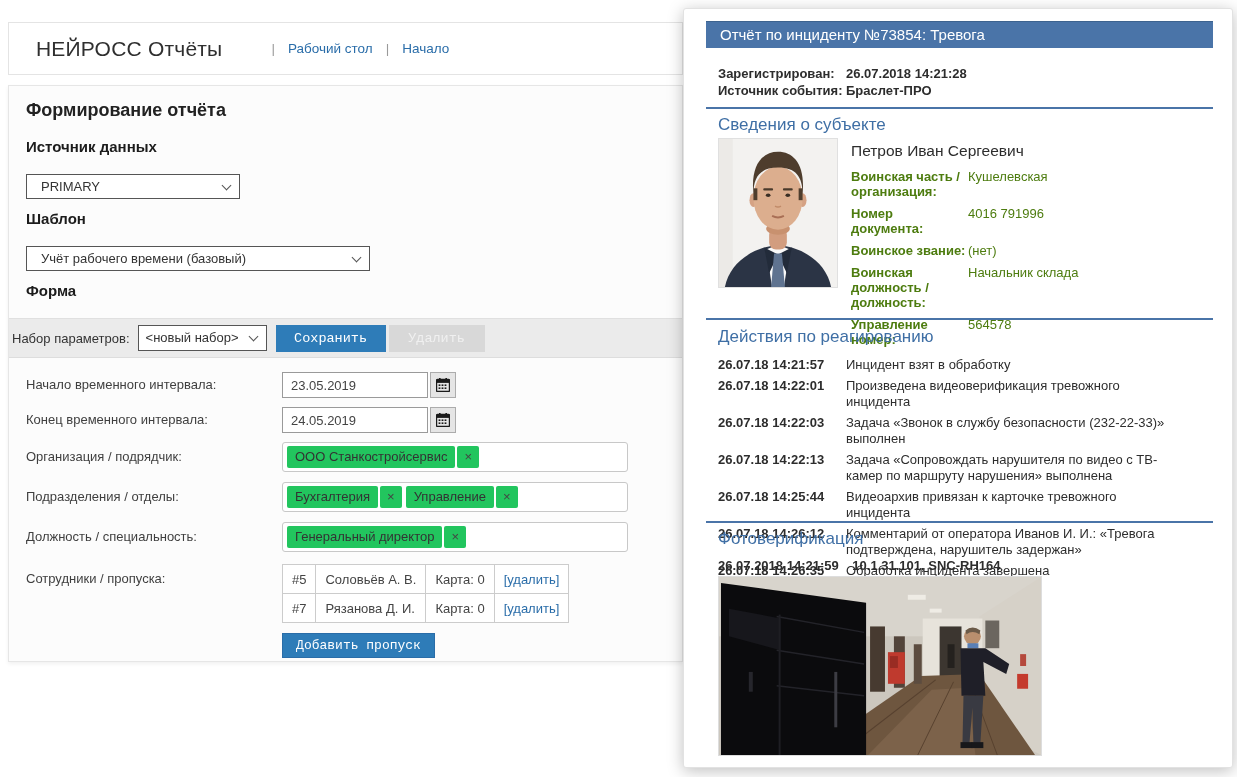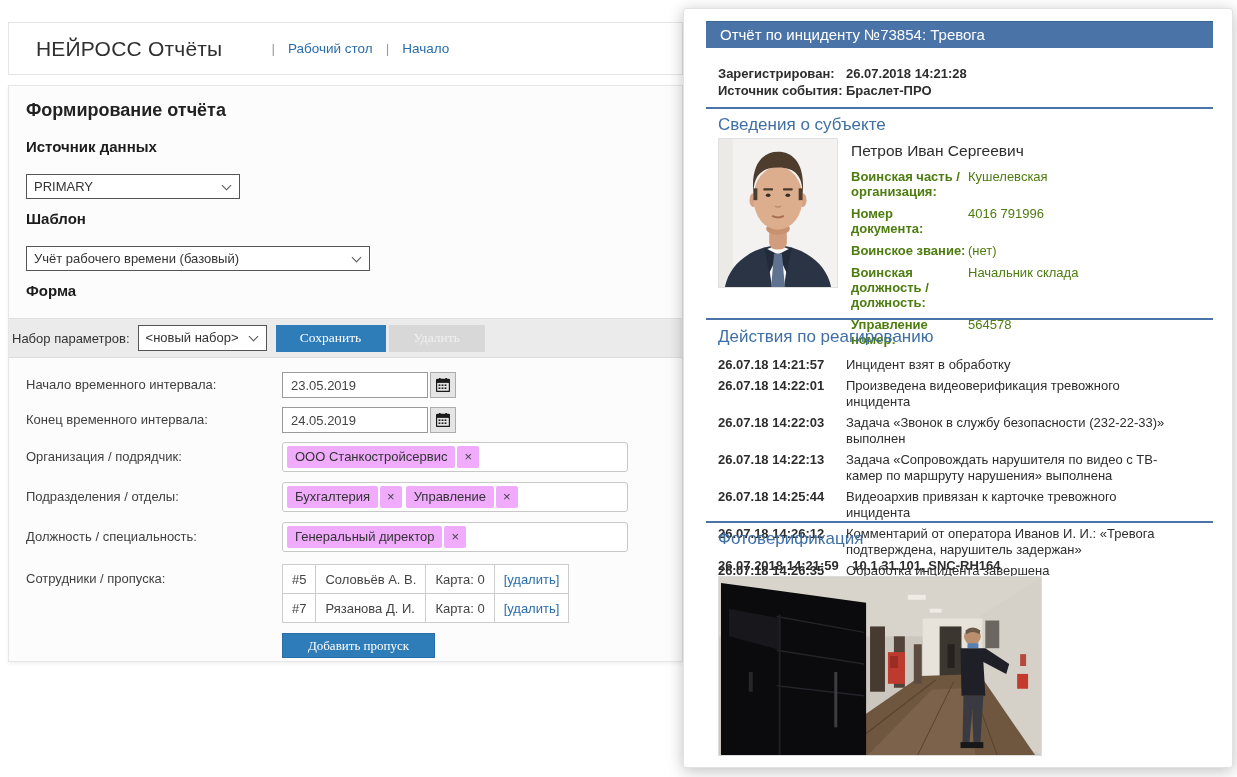--- a/index.html
+++ b/index.html
@@ -21,54 +21,54 @@
 
   .form-panel {
     position:absolute; left:8px; top:85px; width:675px; height:577px;
     background:#fcfcfc; border:1px solid #e6e6e6; box-shadow:0 2px 4px rgba(0,0,0,.06);
     z-index:1;
   }
   .panel-h1 { position:absolute; left:17px; top:14px; font-size:18px; font-weight:700; color:#222; }
   .blk-label { position:absolute; left:17px; font-size:15px; font-weight:700; color:#1c1c1c; }
   .sel {
     position:absolute; background:#fff; border:1px solid #555; height:25px;
-    font-size:13px; color:#333; line-height:23px; padding-left:7px; cursor:pointer;
+    font-size:13px; color:#333; line-height:23px; padding-left:14px; cursor:pointer;
   }
   .chev {
     position:absolute; right:9px; top:7px; width:7px; height:7px;
     border-right:1.5px solid #555; border-bottom:1.5px solid #555;
     transform:rotate(45deg);
   }
   .param-bar {
     position:absolute; left:0; top:232px; width:673px; height:40px;
     background:#ebebeb; border-top:1px solid #e0e0e0; border-bottom:1px solid #ddd;
     display:flex; align-items:center; padding-left:3px; font-size:13px; color:#333;
   }
   .param-sel { position:relative; width:129px; height:26px; background:#fff; border:1px solid #555;
     line-height:24px; padding-left:7px; margin-left:8px; cursor:pointer; }
-  .btn { border:none; font-size:13.5px; cursor:pointer; font-family:Liberation Serif, serif; }
+  .btn { border:none; font-size:13.5px; cursor:pointer; font-family:Liberation Mono, monospace; }
   .btn-save { width:110px; height:27px; background:#2e7cb8; color:#fff; margin-left:9px; }
   .btn-del  { width:96px;  height:27px; background:#d8d8d8; color:#f0f0f0; margin-left:3px; cursor:default; }
   .frow { position:absolute; left:17px; right:10px; display:flex; }
   .frow-label { width:256px; font-size:13px; color:#3f3f3f; }
   .date-input {
     width:146px; height:26px; border:1px solid #9a9a9a; background:#fff;
     font-size:13px; color:#444; padding-left:8px; font-family:inherit;
   }
   .cal-btn {
     width:26px; height:26px; margin-left:2px; background:#e5e5e5; border:1px solid #acacac;
     display:flex; align-items:center; justify-content:center; cursor:pointer;
   }
   .tagfield {
     width:346px; min-height:30px; background:#fff; border:1px solid #c8c8c8; border-radius:3px;
     display:flex; align-items:center; padding:3px 4px; gap:4px;
   }
   .chip-grp { display:flex; gap:2px; }
   .chip {
-    background:#f0abfc; color:#333; font-size:13px; line-height:22px; height:22px;
+    background:#22c55e; color:#333; font-size:13px; line-height:22px; height:22px;
     padding:0 8px; border-radius:2px; white-space:nowrap;
   }
   .chip-x { padding:0 7px; cursor:pointer; color:#444; }
   table.emp { border-collapse:collapse; background:#fff; font-size:13px; color:#444; }
   table.emp td { border:1px solid #ccc; height:29px; padding:0 9px; white-space:nowrap; }
   td.c-id { text-align:center; padding:0 7px; }
   td.c-act { }
   .del-link { color:#2a6da9; cursor:pointer; text-decoration:none; font-size:13px; }
   .btn-add { position:absolute; left:273px; top:547px; width:153px; height:25px;
     background:#2e7cb8; color:#fff; border:1px solid #2a6da8; font-size:13px; }

